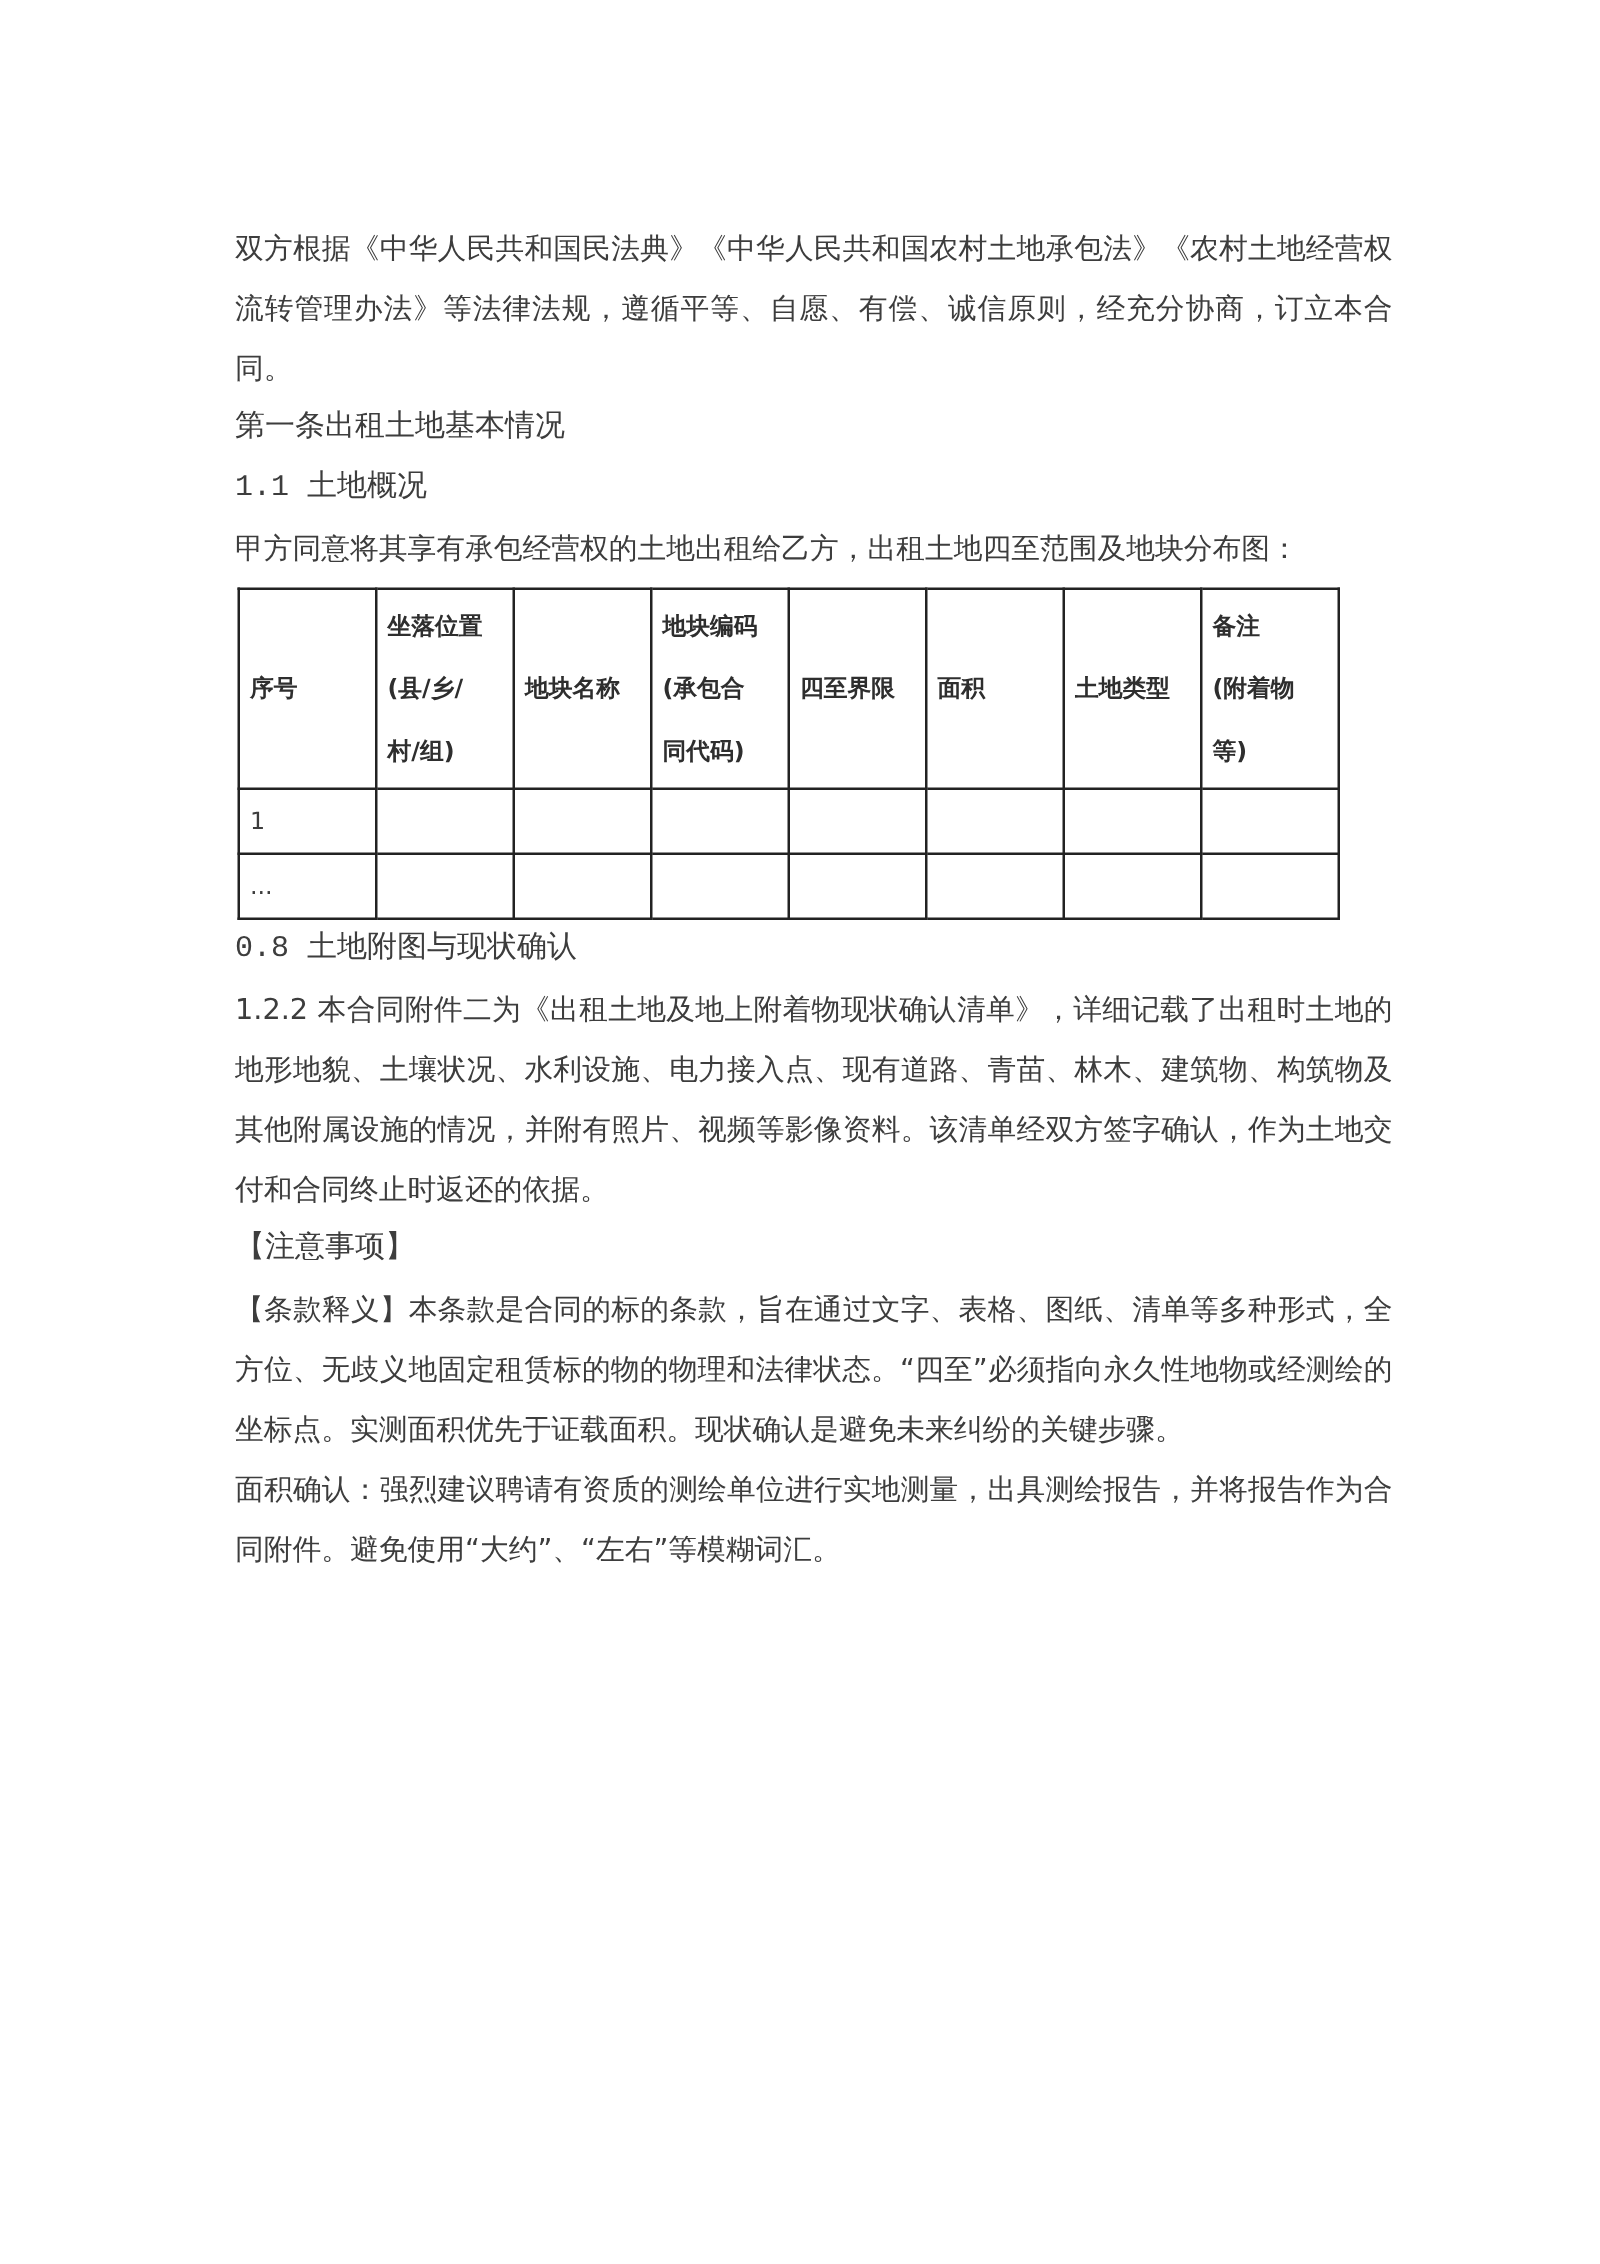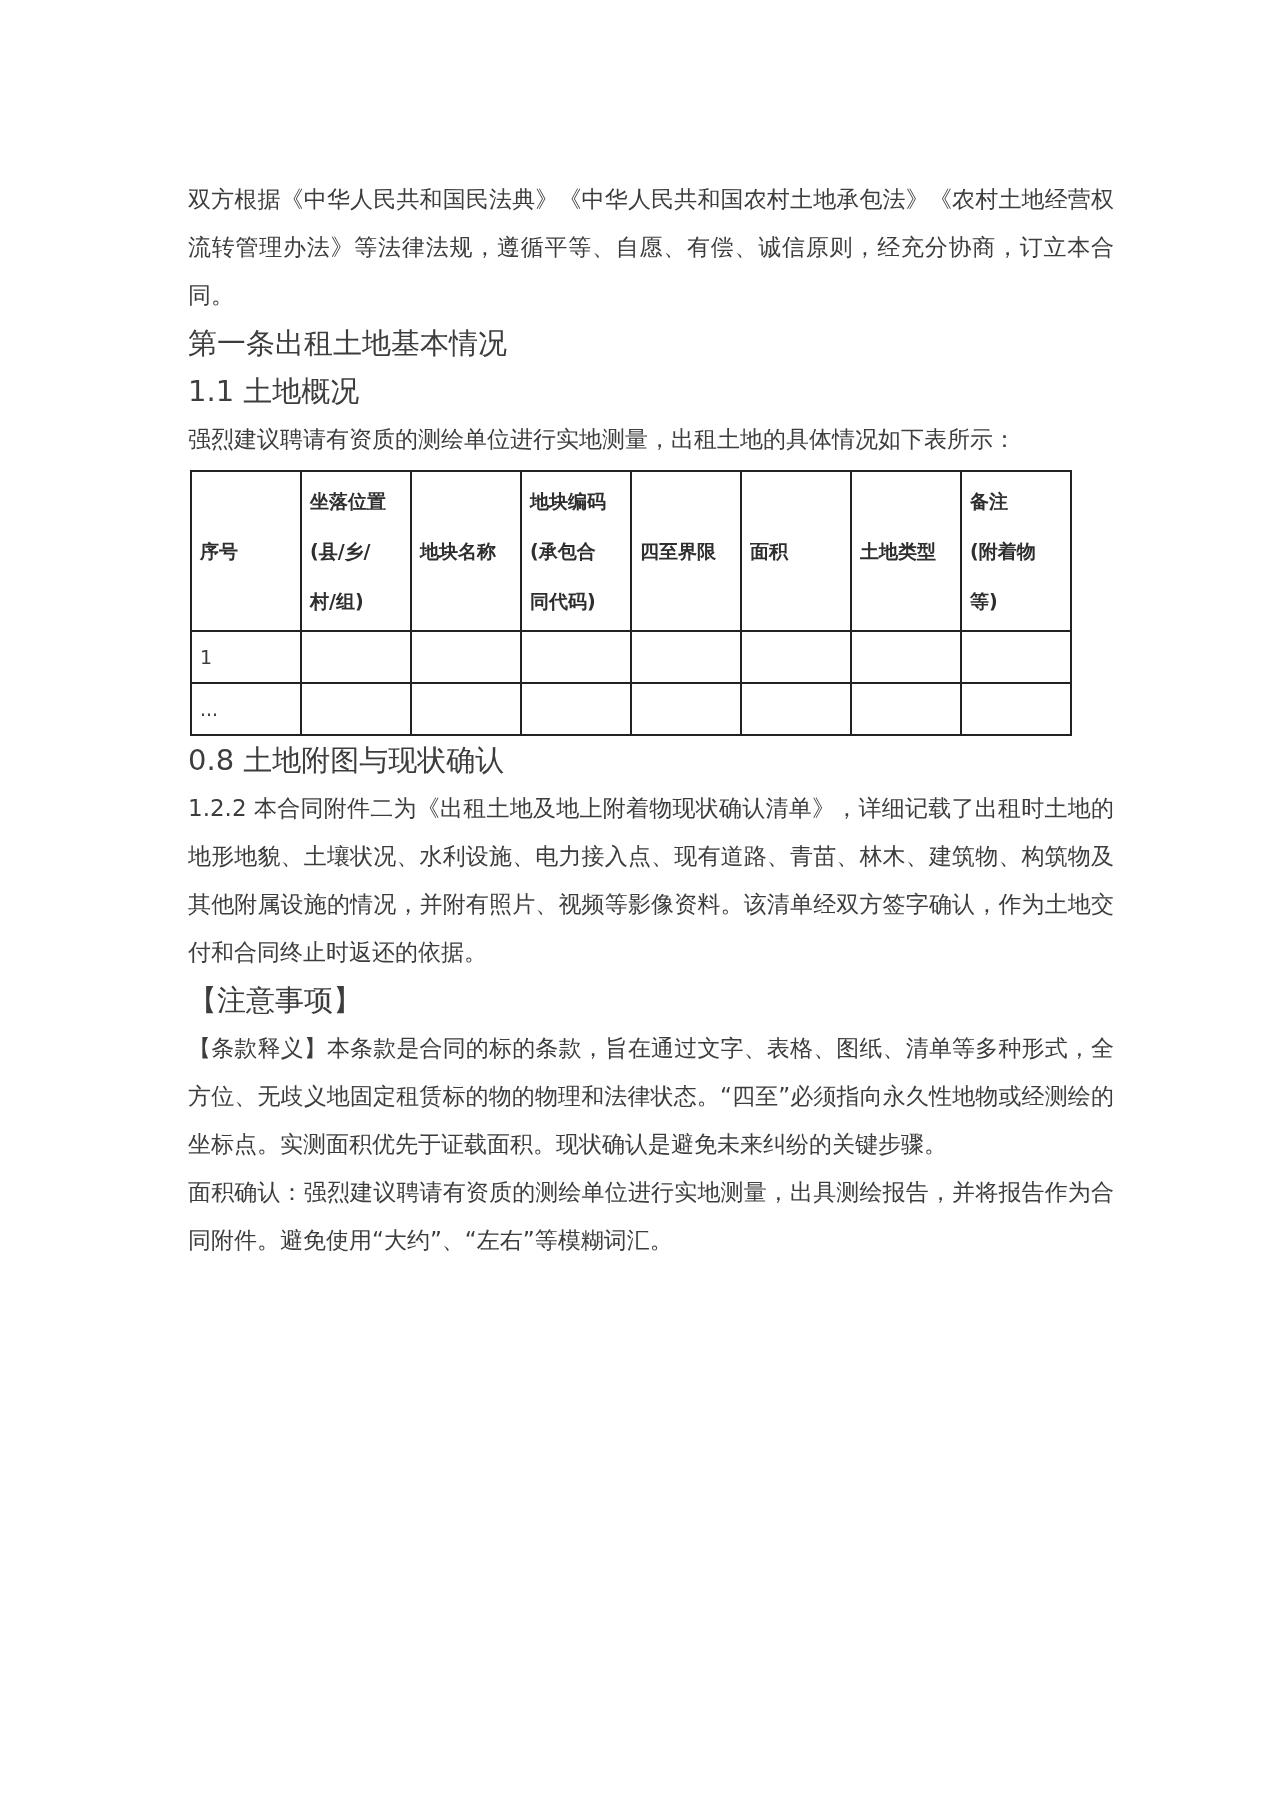--- a/index.html
+++ b/index.html
@@ -23,21 +23,22 @@
   }
   .para {
     margin: 0;
     text-align: justify;
     word-break: break-all;
   }
   .heading {
     margin: 0;
     text-align: left;
     font-weight: normal;
-    font-size: 29px;
+    font-size: 24px;
+    font-family: Liberation Mono, monospace;
   }
   table.land-table {
     border-collapse: collapse;
     table-layout: fixed;
     width: 882px;
     margin: 7px 0 0 2px;
     font-size: 19px;
   }
   table.land-table th,
   table.land-table td {
@@ -66,21 +67,21 @@
 <body>
 
 <div class="page">
 
   <p class="para">双方根据《中华人民共和国民法典》《中华人民共和国农村土地承包法》《农村土地经营权流转管理办法》等法律法规，遵循平等、自愿、有偿、诚信原则，经充分协商，订立本合同。</p>
 
   <p class="para heading">第一条出租土地基本情况</p>
 
   <p class="para heading">1.1 土地概况</p>
 
-  <p class="para">强烈建议聘请有资质的测绘单位进行实地测量，出租土地的具体情况如下表所示：</p>
+  <p class="para">甲方同意将其享有承包经营权的土地出租给乙方，出租土地四至范围及地块分布图：</p>
 
   <table class="land-table">
     <thead>
       <tr>
         <th>序号</th>
         <th>坐落位置
 (县/乡/
 村/组)</th>
         <th>地块名称</th>
         <th>地块编码

